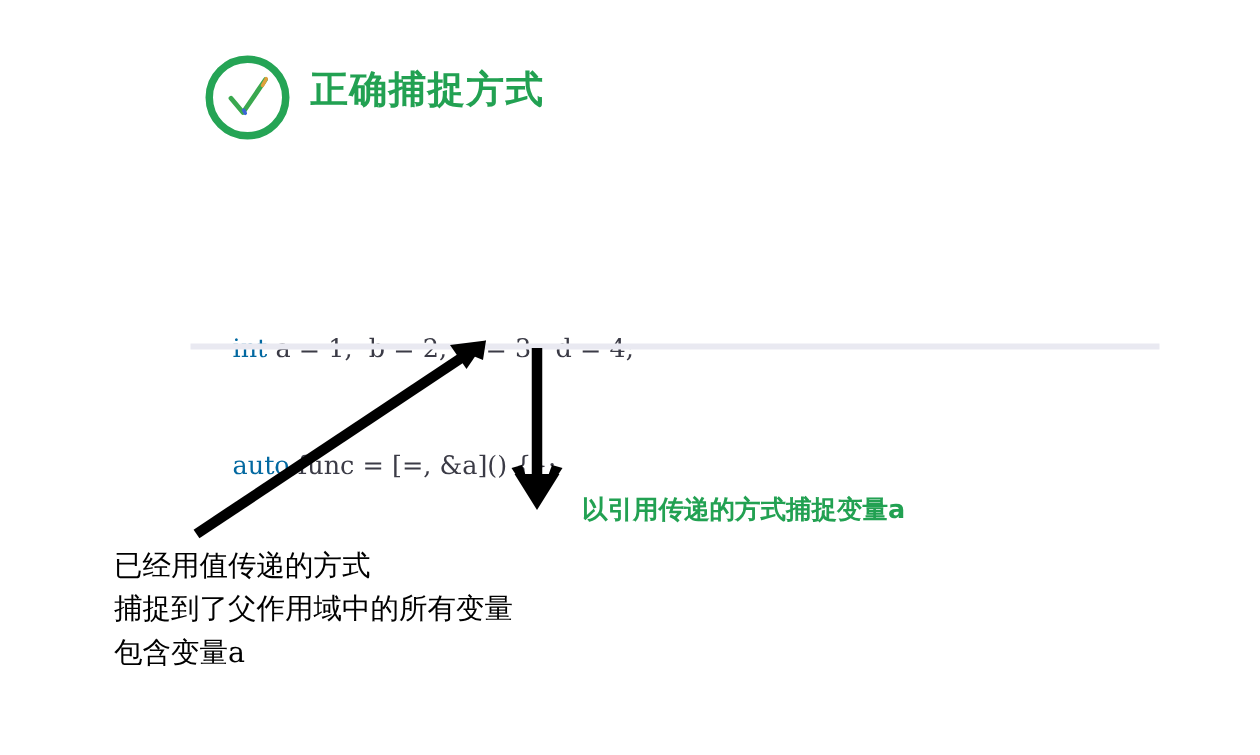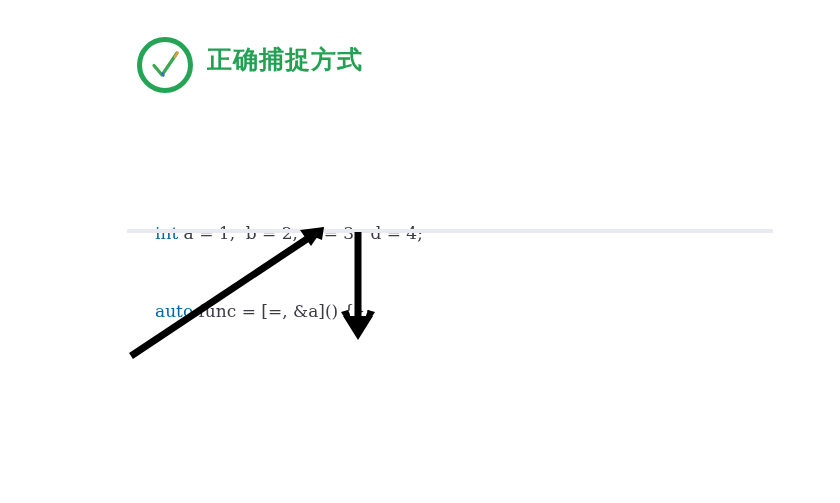--- a/index.html
+++ b/index.html
@@ -123,15 +123,21 @@
       <polygon points="324,227 305,233 322,240" fill="#000000"></polygon>
     </g>
     <g>
       <line x1="358" y1="232" x2="358" y2="324" stroke="#000000" stroke-width="7" stroke-linecap="butt"></line>
       <polygon points="358,340 343,316 373,316" fill="#000000"></polygon>
       <polygon points="358,338 341,312 348,310" fill="#000000"></polygon>
       <polygon points="358,338 375,312 368,310" fill="#000000"></polygon>
     </g>
   </svg>
 
+  <div class="note-ref" style="color:#22a152">以引用传递的方式捕捉变量a</div>
 
+  <div class="note-value">
+    <div>已经用值传递的方式</div>
+    <div>捕捉到了父作用域中的所有变量</div>
+    <div>包含变量a</div>
+  </div>
 
 </div>
 
 </body></html>

